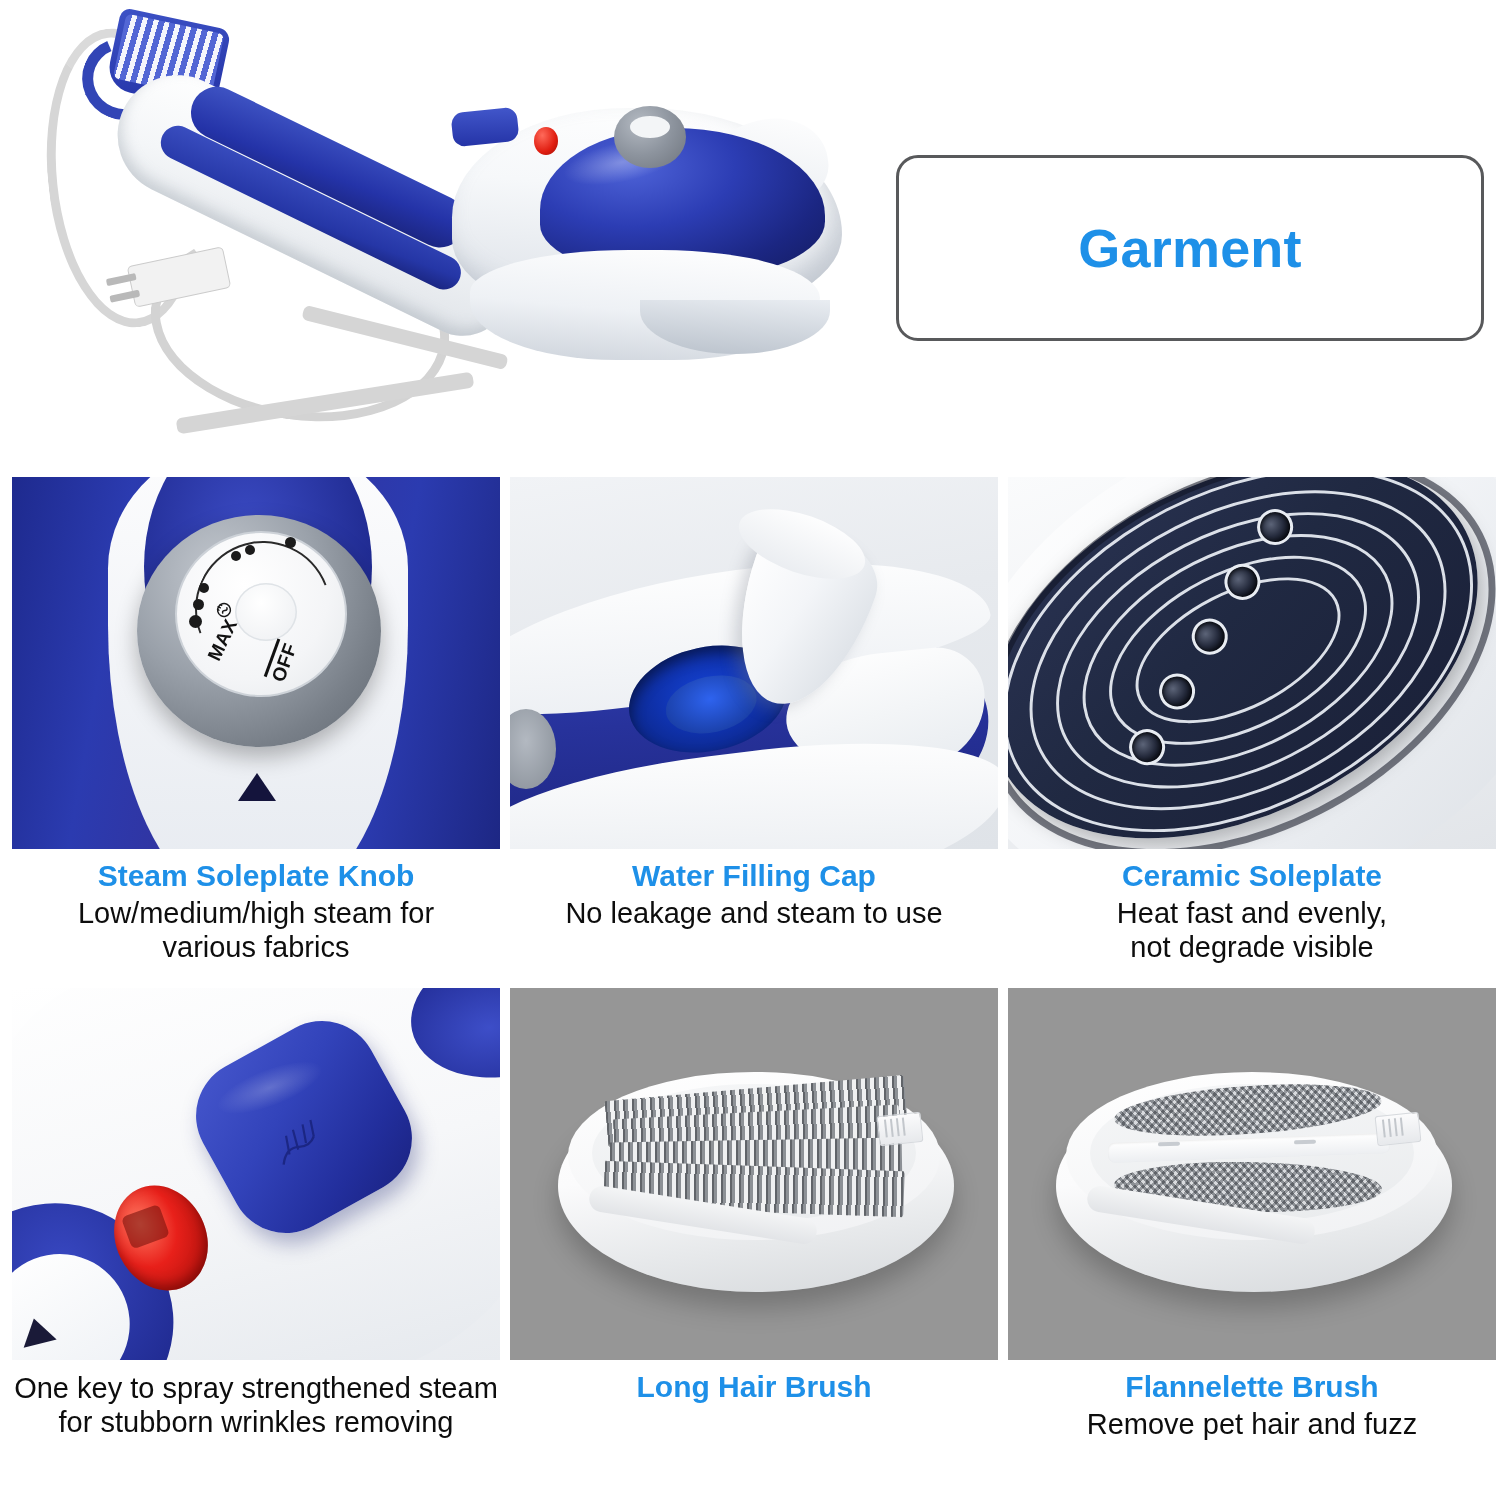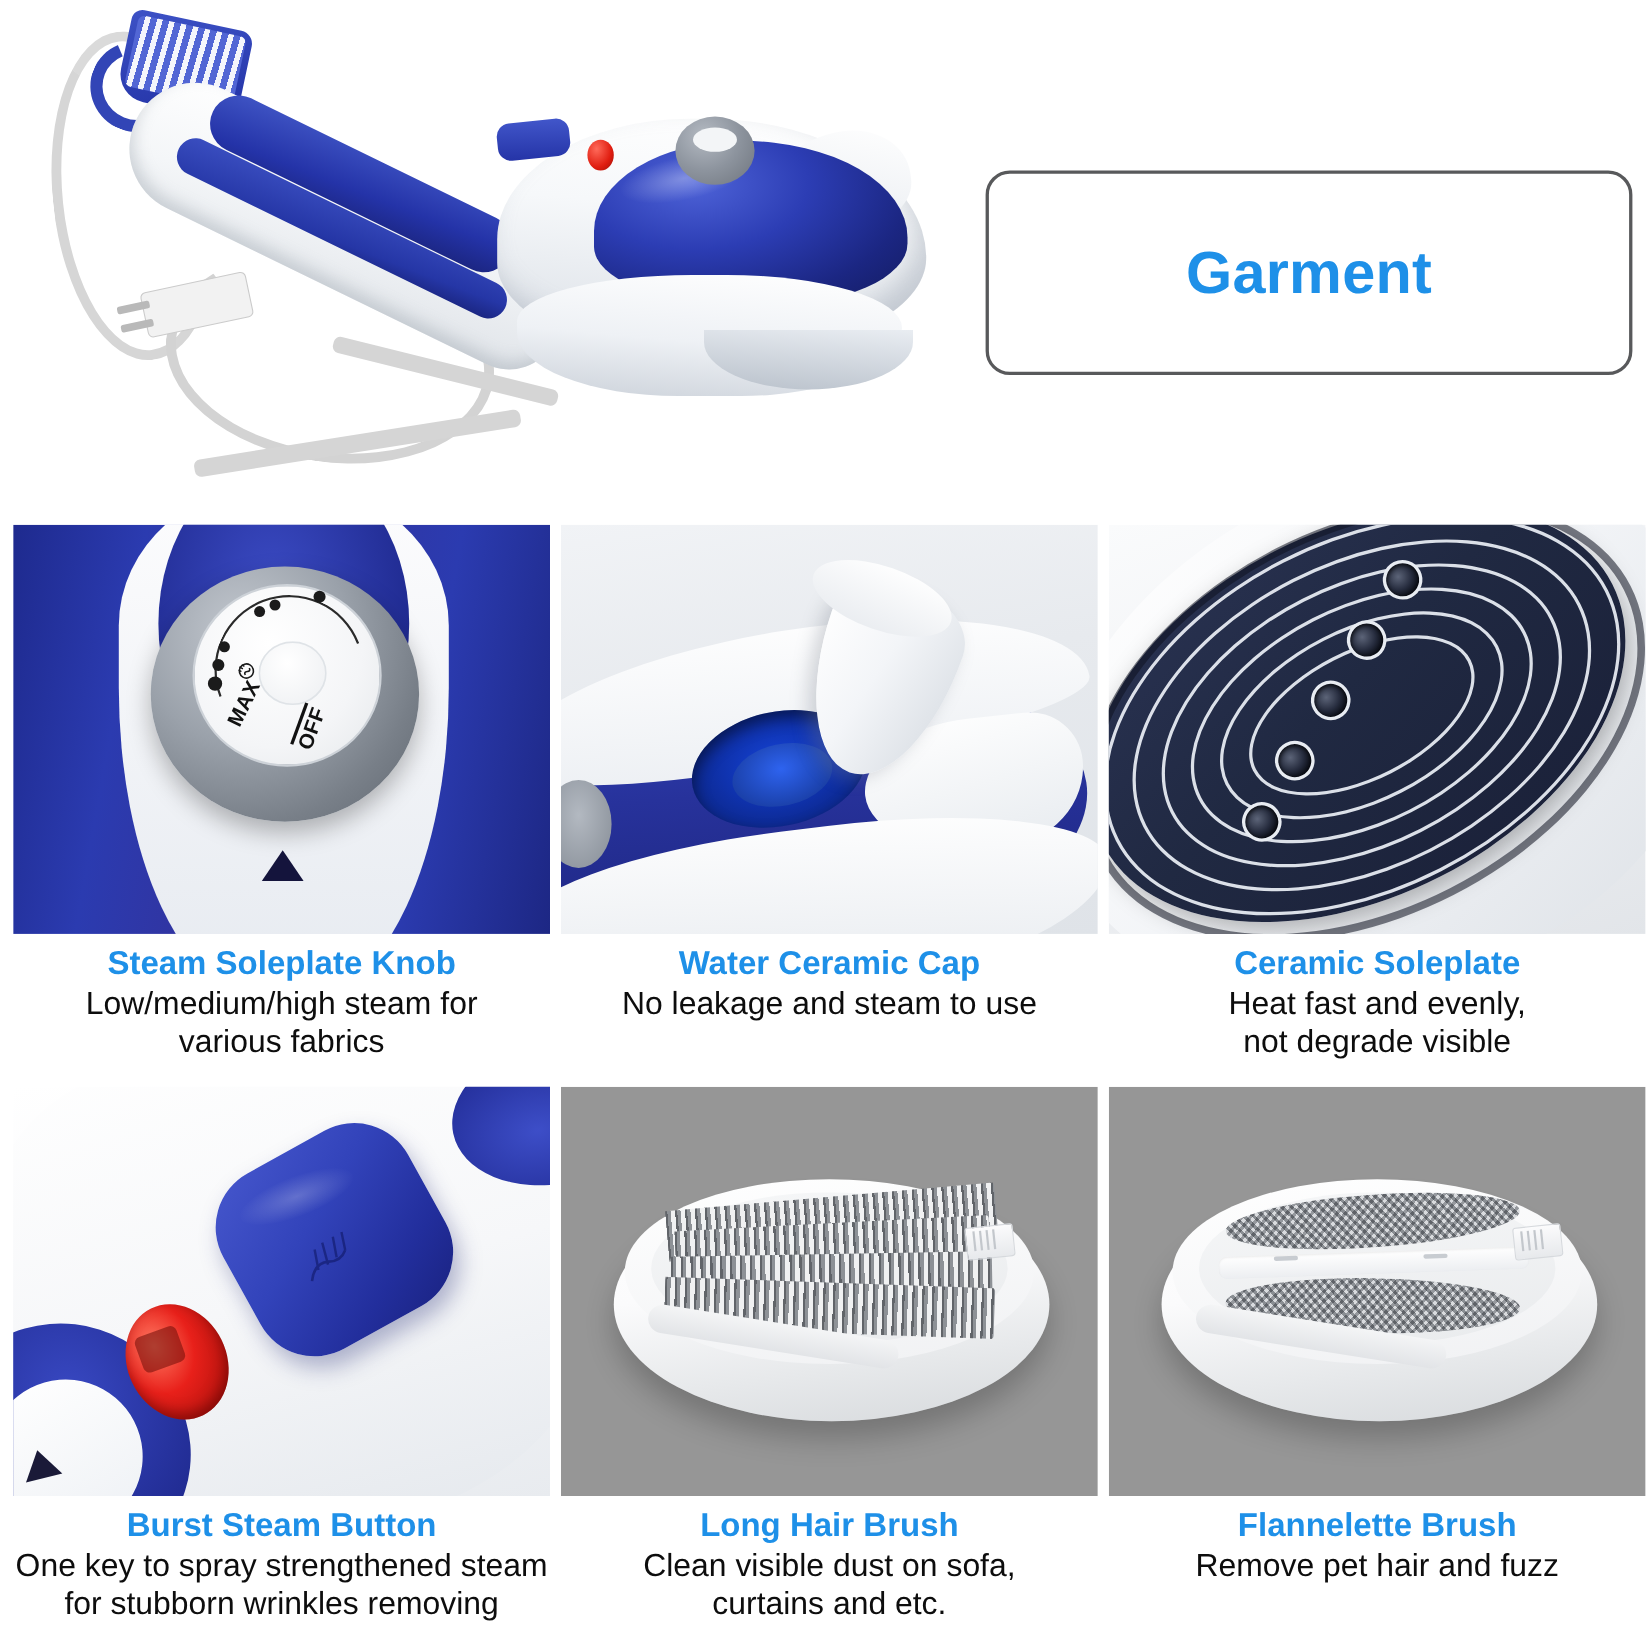--- a/index.html
+++ b/index.html
@@ -745,21 +745,21 @@
       <div class="cap-knobgrey"></div>
       <div class="cap-hole">
         <div class="cap-hole-inner"></div>
       </div>
       <div class="cap-flap"></div>
       <div class="cap-stopper"></div>
       <div class="cap-stopper-rim"></div>
       <div class="cap-body-white-bot"></div>
     </div>
     <div class="caption">
-      <span class="cap-title">Water Ceramic Cap</span>
+      <span class="cap-title">Water Filling Cap</span>
       <span class="cap-desc">No leakage and steam to use</span>
     </div>
   </div>
 
   <div class="cell">
     <div class="photo">
       <div class="p-sole-bg"></div>
       <div class="sole-shell"></div>
       <div class="sole-dark">
         <div class="ring" style="left:12px; top:10px; width:496px; height:312px;"></div>
@@ -795,21 +795,20 @@
       <div class="burst-tri"></div>
       <div class="burst-key">
         <svg class="burst-key-emb" viewBox="0 0 70 54">
           <path d="M8 40 q10-14 22-8 q10 5 18-2" fill="none" stroke="#0e1560" stroke-width="2.4"></path>
           <path d="M18 34 l6-18 M28 34 l5-20 M38 32 l6-18 M48 30 l5-16" stroke="#0e1560" stroke-width="2.2" fill="none"></path>
         </svg>
       </div>
       <div class="burst-red"></div>
     </div>
     <div class="caption">
-      <span class="cap-title">Burst Steam Button</span>
       <span class="cap-desc">One key to spray strengthened steam
 for stubborn wrinkles removing</span>
     </div>
   </div>
 
   <div class="cell">
     <div class="photo">
       <div class="p-grey-bg"></div>
       <div class="acc-base"></div>
       <div class="acc-top"></div>
@@ -822,22 +821,20 @@
       <div class="acc-side-groove"></div>
       <div class="acc-clip">
         <span style="left:6px"></span>
           <span style="left:12px"></span>
         <span style="left:18px"></span>
           <span style="left:24px"></span>
       </div>
     </div>
     <div class="caption">
       <span class="cap-title">Long Hair Brush</span>
-      <span class="cap-desc">Clean visible dust on sofa,
-curtains and etc.</span>
     </div>
   </div>
 
   <div class="cell">
     <div class="photo">
       <div class="p-grey-bg"></div>
       <div class="acc-base"></div>
       <div class="acc-top"></div>
       <div class="acc-well"></div>
       <div class="flannel-pad" style="left:106px; top:98px; width:268px; height:48px; transform:rotate(-4deg);"></div>

